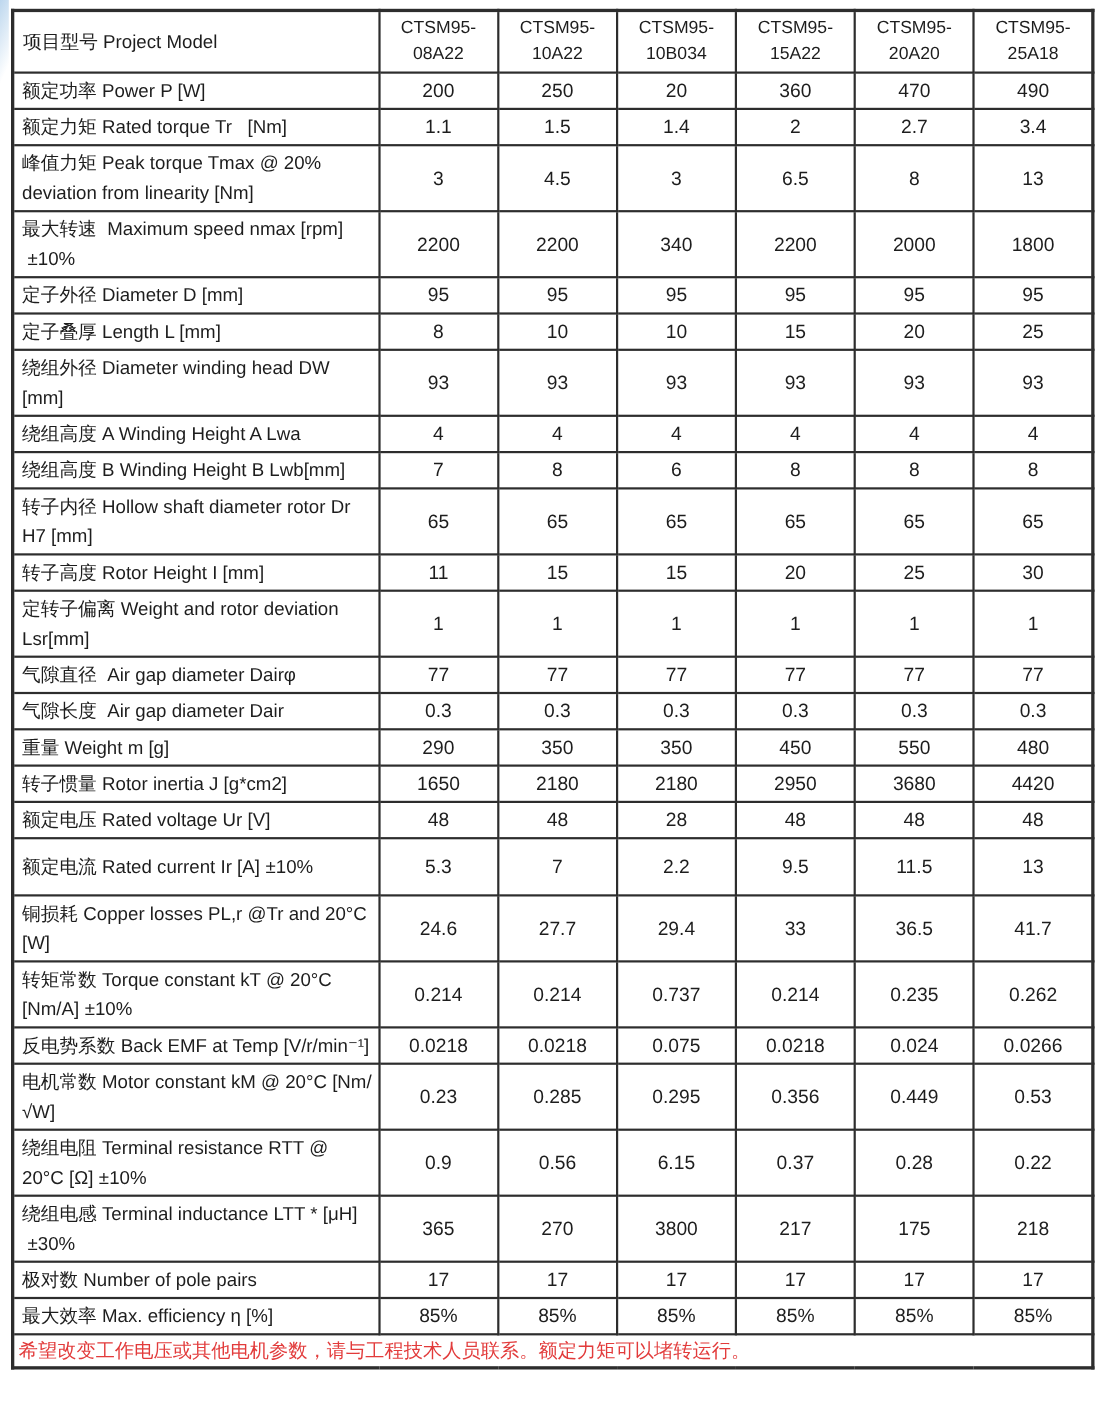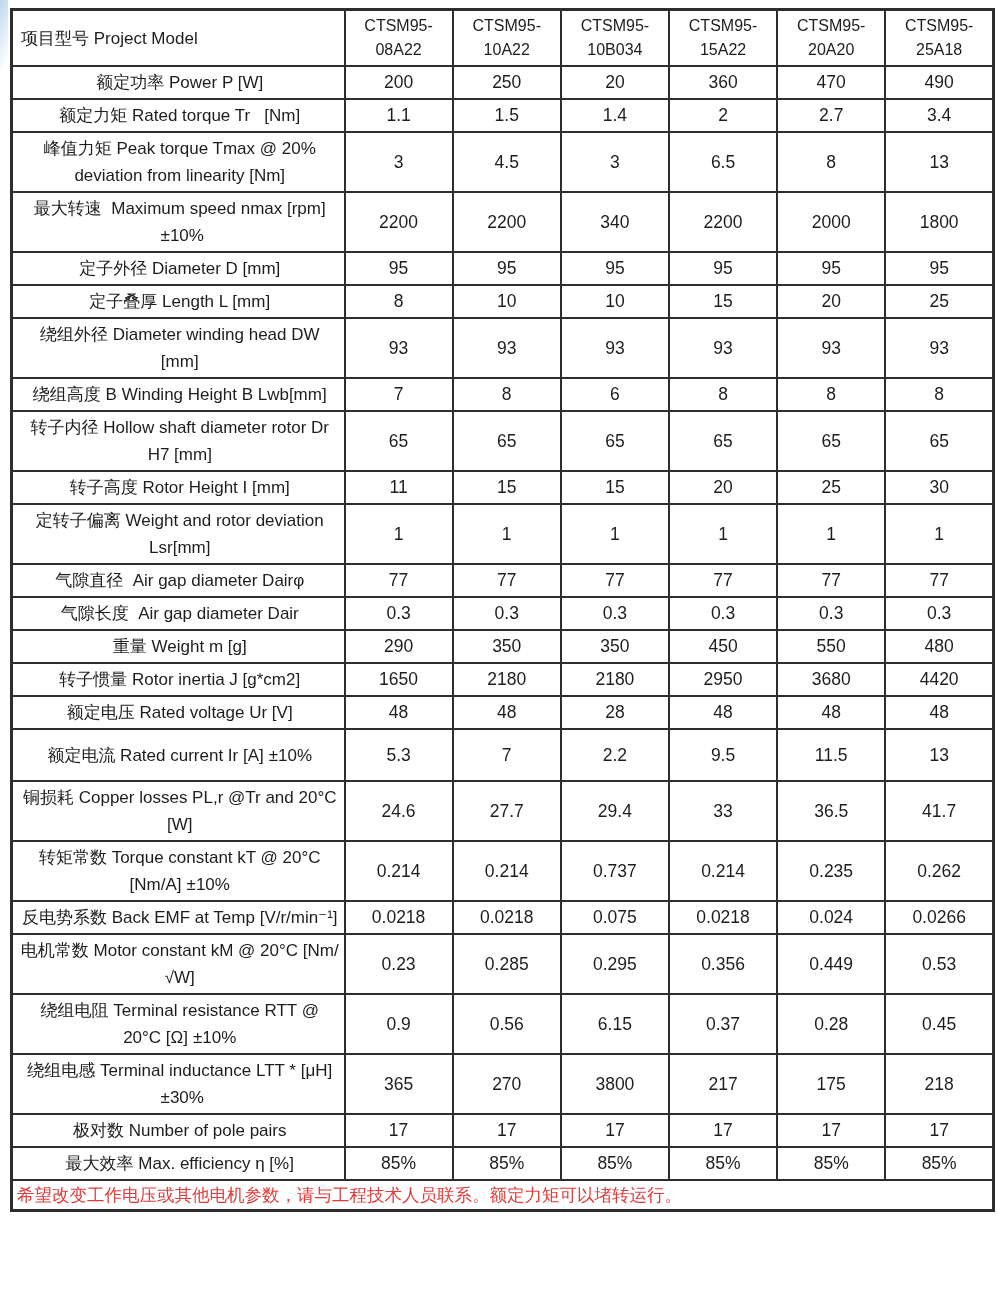--- a/index.html
+++ b/index.html
@@ -41,21 +41,21 @@
   }
   thead th.model-cell {
     font-weight: normal;
     font-size: 16px;
     line-height: 24px;
     text-align: center;
     padding: 3px 2px;
     height: 55px;
   }
   td.label-cell {
-    text-align: center;
+    text-align: left;
     font-size: 17px;
     line-height: 27px;
     padding: 2px 4px 2px 7px;
   }
   td.label-cell .main { white-space: pre-wrap; }
   td.label-cell .small {
     font-size: 17px;
     margin-left: 5px;
     white-space: nowrap;
   }
@@ -158,20 +158,29 @@
         <tr>
           <td class="label-cell"><span class="main">绕组外径 Diameter winding head DW [mm]</span></td>
           <td class="value-cell">93</td>
           <td class="value-cell">93</td>
           <td class="value-cell">93</td>
           <td class="value-cell">93</td>
           <td class="value-cell">93</td>
           <td class="value-cell">93</td>
         </tr>
         <tr>
+          <td class="label-cell"><span class="main">绕组高度 A Winding Height A Lwa</span></td>
+          <td class="value-cell">4</td>
+          <td class="value-cell">4</td>
+          <td class="value-cell">4</td>
+          <td class="value-cell">4</td>
+          <td class="value-cell">4</td>
+          <td class="value-cell">4</td>
+        </tr>
+        <tr>
           <td class="label-cell"><span class="main">绕组高度 B Winding Height B Lwb[mm]</span></td>
           <td class="value-cell">7</td>
           <td class="value-cell">8</td>
           <td class="value-cell">6</td>
           <td class="value-cell">8</td>
           <td class="value-cell">8</td>
           <td class="value-cell">8</td>
         </tr>
         <tr>
           <td class="label-cell"><span class="main">转子内径 Hollow shaft diameter rotor Dr H7 [mm]</span></td>
@@ -290,21 +299,21 @@
           <td class="value-cell">0.449</td>
           <td class="value-cell">0.53</td>
         </tr>
         <tr>
           <td class="label-cell"><span class="main">绕组电阻 Terminal resistance RTT @ 20°C [Ω]</span><span class="small">±10%</span></td>
           <td class="value-cell">0.9</td>
           <td class="value-cell">0.56</td>
           <td class="value-cell">6.15</td>
           <td class="value-cell">0.37</td>
           <td class="value-cell">0.28</td>
-          <td class="value-cell">0.45</td>
+          <td class="value-cell">0.22</td>
         </tr>
         <tr>
           <td class="label-cell"><span class="main">绕组电感 Terminal inductance LTT * [μH]</span><span class="small">±30%</span></td>
           <td class="value-cell">365</td>
           <td class="value-cell">270</td>
           <td class="value-cell">3800</td>
           <td class="value-cell">217</td>
           <td class="value-cell">175</td>
           <td class="value-cell">218</td>
         </tr>

